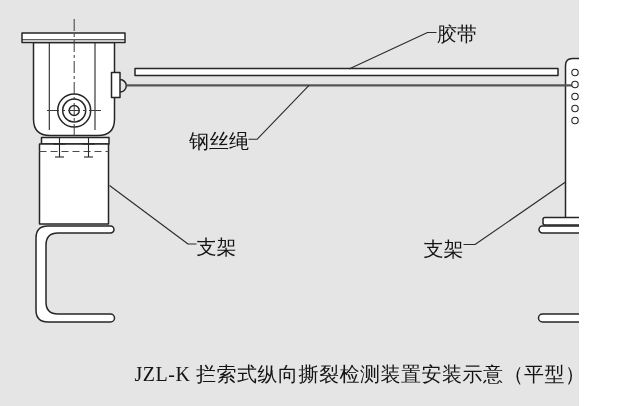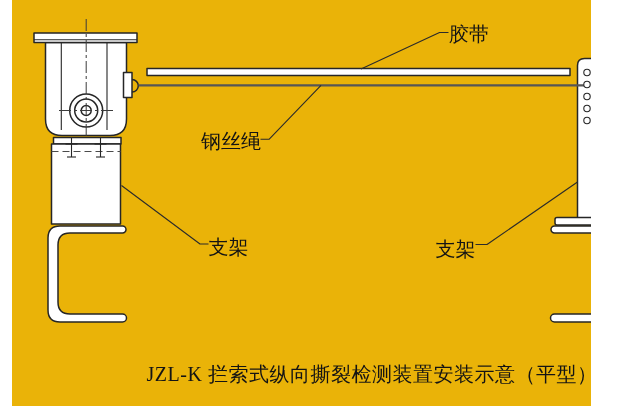--- a/index.html
+++ b/index.html
@@ -1,22 +1,21 @@
 <!DOCTYPE html>
 <html><head>
 <meta charset="utf-8">
 <style>
   html,body{margin:0;padding:0;background:#ffffff;}
   .stage{
     position:relative;
     width:579px;height:406px;
-    background:#eab308;
+    background:#e5e5e5;
     overflow:hidden;
     font-family:"Liberation Serif","DejaVu Serif",serif;
-    margin-left:12px;
   }
   svg{display:block}
   .shape{fill:#ffffff;stroke:#262626;stroke-width:1.5;stroke-linejoin:round;}
   .ln{fill:none;stroke:#262626;stroke-width:1.5;stroke-linecap:butt;}
   .thin{stroke-width:1.1;}
   .leader{fill:none;stroke:#2b2b2b;stroke-width:1.1;stroke-linejoin:round;}
   .cl{fill:none;stroke:#3c3c3c;stroke-width:1;stroke-dasharray:12 3 3 3;}
   .hid{fill:none;stroke:#4a4a4a;stroke-width:1.1;stroke-dasharray:7 4;}
   .rope{fill:none;stroke:#565656;stroke-width:2.2;}
   .lbl{font:20px "Liberation Serif","DejaVu Serif",serif;fill:#141414;}

